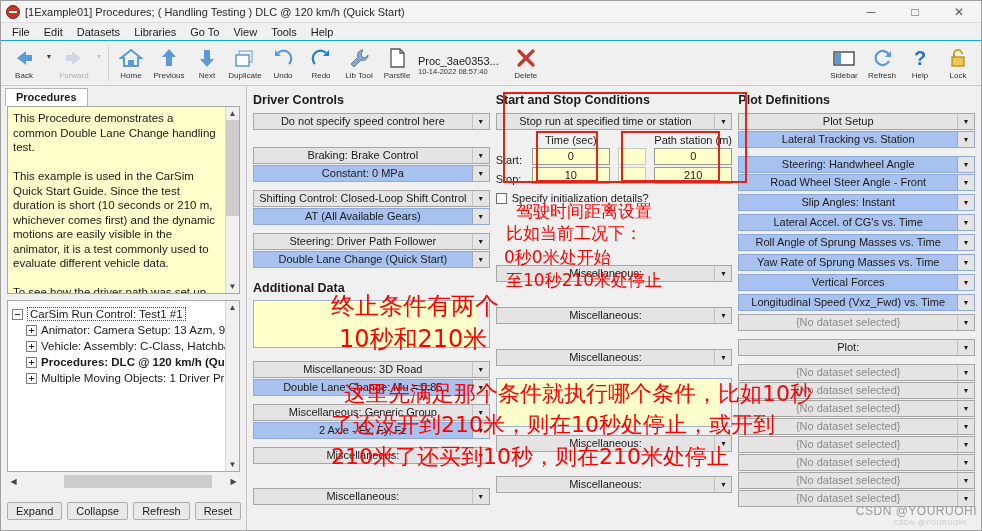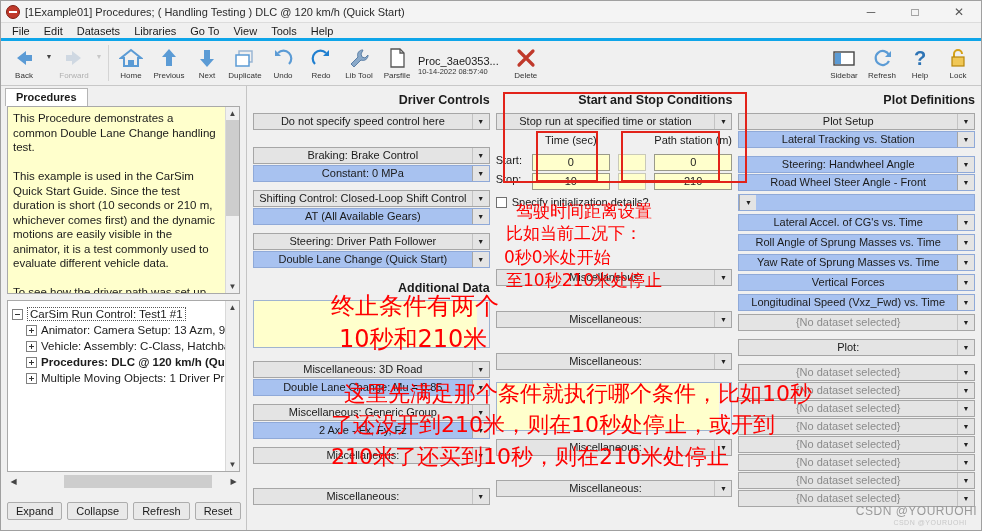--- a/index.html
+++ b/index.html
@@ -22,21 +22,21 @@
              background:#c0392b; border:1.5px solid #7e1f14; position:relative; flex:0 0 auto;}
   .tb-icon:after { content:""; position:absolute; left:2px; top:5px; width:8px; height:2px;
              background:#fff; }
   .tb-title { font-size:11px; color:#2b2b2b; white-space:nowrap; overflow:hidden; }
   .tb-spacer { flex:1 1 auto; }
   .tb-btn { width:44px; height:22px; display:flex; align-items:center; justify-content:center;
             color:#555; font-size:12px; }
 
   
   .menubar { height:18px; background:#f0f0f0; display:flex; align-items:center;
-             padding-left:4px; flex:0 0 auto; border-bottom:3px solid #0ea5e9;}
+             padding-left:4px; flex:0 0 auto; border-bottom:1px solid #0ea5e9;}
   .menubar div { padding:1px 7px; font-size:11px; color:#1b1b1b; }
 
   
   .toolbar { height:45px; background:#f0f0f0; display:flex; align-items:flex-start;
              padding:2px 4px 0 4px; flex:0 0 auto; border-bottom:1px solid #c8c8c8;}
   .tbtn { width:38px; height:42px; display:flex; flex-direction:column; align-items:center;
           justify-content:flex-start; padding-top:2px; }
   .tbtn .ico { width:28px; height:26px; display:flex; align-items:center; justify-content:center; }
   .tbtn .lbl { font-size:8px; color:#333; margin-top:0px; line-height:9px; white-space:nowrap;}
   .tbtn.dis .lbl { color:#b0b0b0; }
@@ -91,21 +91,21 @@
   .hs-arrow { width:13px; text-align:center; font-size:8px; color:#444; }
   .hs-track { flex:1 1 auto; height:13px; position:relative; }
   .hs-thumb { position:absolute; top:0; height:13px; background:#cdcdcd; }
 
   .btnrow { height:42px; display:flex; align-items:center; gap:5px; padding:3px 0 0 6px; }
   .sbtn { border:1px solid #adadad; background:#e9e9e9; font-size:11px; color:#1b1b1b;
           padding:2px 8px; border-radius:2px; }
 
   
   .col { flex:1 1 0; display:flex; flex-direction:column; gap:0; position:relative; }
-  .colhead { text-align:right; font-size:12.5px; font-weight:bold; color:#1b1b1b;
+  .colhead { text-align:left; font-size:12.5px; font-weight:bold; color:#1b1b1b;
              height:18px; line-height:16px; }
   .ctl { height:17px; border:1px solid #a6a6a6; background:#e4e4e4; display:flex;
          align-items:stretch; margin-top:3px; }
   .ctl .ctl-txt { flex:1 1 auto; text-align:center; font-size:11px; color:#1b1b1b;
                   line-height:15px; overflow:hidden; white-space:nowrap; }
   .ctl .ctl-arrow { width:17px; flex:0 0 17px; border-left:1px solid #c3c3c3; background:#e4e4e4;
                     display:flex; align-items:center; justify-content:center; font-size:7px; color:#222;}
   .ctl.blue { background:#a8c2f0; border-color:#8fa9d8; }
   .ctl.blue .ctl-txt { }
   .ctl.blue .ctl-arrow { background:#e4e4e4; border-left:1px solid #a6a6a6; }
@@ -116,21 +116,21 @@
 
   
   .abox { border:1px solid #a0b4d0; background:#ffffcc; display:flex; overflow:hidden; }
 
   
   .ss-grid { margin-top:2px; display:flex; }
   .ss-labels { width:36px; flex:0 0 36px; }
   .ss-lbl { height:19px; display:flex; align-items:center; font-size:11px; color:#1b1b1b; }
   .ss-head { height:18px; }
   .ss-col { flex:1 1 0; }
-  .ss-colhead { height:22px; text-align:center; font-size:11px; color:#1b1b1b; line-height:16px; }
+  .ss-colhead { height:16px; text-align:center; font-size:11px; color:#1b1b1b; line-height:16px; }
   .ss-cell { height:17px; margin-bottom:2px; border:1px solid #9a9a8a; background:#ffffcc;
              text-align:center; font-size:11px; color:#1b1b1b; line-height:15px; }
   .ss-cell.blank { border:1px solid #c9c9b9; background:#ffffcc; }
   .ss-spacer { width:8px; flex:0 0 8px; }
   .cbrow { display:flex; align-items:center; height:16px; margin-top:2px; gap:5px; }
   .cbox { width:11px; height:11px; border:1px solid #707070; background:#fff; flex:0 0 auto; }
   .cbrow span { font-size:11px; color:#1b1b1b; }
 
   
   .red-box { position:absolute; border:2px solid #e2231a; pointer-events:none; }
@@ -580,20 +580,21 @@
         <div class="gap-s"></div>
         <div class="ctl blue">
           <div class="ctl-txt">Steering: Handwheel Angle</div>
           <div class="ctl-arrow">▼</div>
         </div>
         <div class="ctl blue tight">
           <div class="ctl-txt">Road Wheel Steer Angle - Front</div>
           <div class="ctl-arrow">▼</div>
         </div>
         <div class="ctl blue">
+          <div class="ctl-txt">Slip Angles: Instant</div>
           <div class="ctl-arrow">▼</div>
         </div>
         <div class="ctl blue">
           <div class="ctl-txt">Lateral Accel. of CG's vs. Time</div>
           <div class="ctl-arrow">▼</div>
         </div>
         <div class="ctl blue">
           <div class="ctl-txt">Roll Angle of Sprung Masses vs. Time</div>
           <div class="ctl-arrow">▼</div>
         </div>

